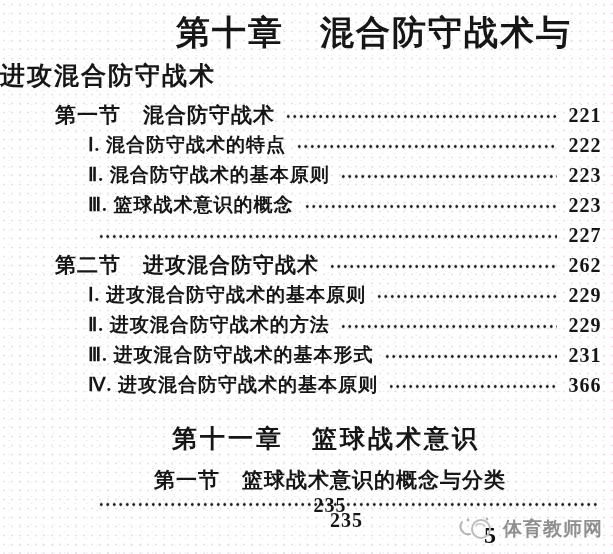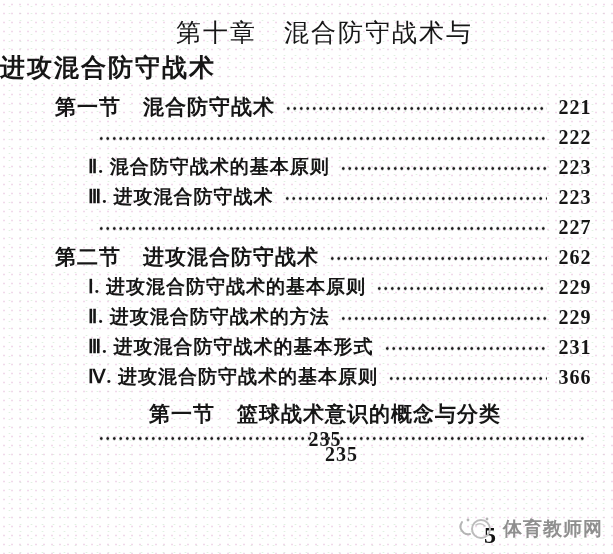--- a/index.html
+++ b/index.html
@@ -15,38 +15,38 @@
     background-color: #ffffff;
     
     background-image:
       radial-gradient(rgba(228,186,218,0.55) 0.8px, transparent 1.1px),
       radial-gradient(rgba(196,228,198,0.50) 0.8px, transparent 1.1px);
     background-size: 8px 9px, 11px 7px;
     background-position: 0 0, 4px 3px;
   }
   
   .ch10-line1 {
-    margin: 14px 0 0 176px;
-    font-size: 25px; font-weight: normal; letter-spacing: 2px;
+    margin: 14px 0 8px 176px;
+    font-size: 34px; font-weight: bold; letter-spacing: 2px;
     line-height: 36px; white-space: nowrap;
   }
   .ch10-line2 {
     font-size: 25px; font-weight: bold; letter-spacing: 2px;
     line-height: 34px; white-space: nowrap;
   }
   .ch11-title {
     margin: 22px 0 12px 172px;
     font-size: 25px; font-weight: bold; letter-spacing: 3px;
     line-height: 32px; white-space: nowrap;
   }
   
   .toc { margin-top: 8px; }
   .row {
     display: flex; align-items: center;
-    height: 30px; padding-right: 18px;
+    height: 30px; padding-right: 8px;
   }
   .toc2 .row { height: 33px; flex-direction: column; }
   .row.section {
     margin-left: 55px;
     font-family: "Liberation Sans", sans-serif;
     font-weight: bold; font-size: 21px;
   }
   .row.sub {
     margin-left: 88px;
     font-family: "Liberation Serif", serif;
@@ -89,30 +89,31 @@
   <div class="ch10-line1">第十章　混合防守战术与</div>
   <div class="ch10-line2">进攻混合防守战术</div>
 
   <div class="toc">
     <div class="row section">
       <span class="label">第一节　混合防守战术</span>
       <span class="leader"></span>
       <span class="pagenum">221</span>
     </div>
     <div class="row sub">
+      <span class="label">Ⅰ. 混合防守战术的特点</span>
       <span class="leader"></span>
       <span class="pagenum">222</span>
     </div>
     <div class="row sub">
       <span class="label">Ⅱ. 混合防守战术的基本原则</span>
       <span class="leader"></span>
       <span class="pagenum">223</span>
     </div>
     <div class="row sub">
-      <span class="label">Ⅲ. 进攻混合防守战术</span>
+      <span class="label">Ⅲ. 篮球战术意识的概念</span>
       <span class="leader"></span>
       <span class="pagenum">223</span>
     </div>
     <div class="row sub">
       <span class="leader"></span>
       <span class="pagenum">227</span>
     </div>
     <div class="row section">
       <span class="label">第二节　进攻混合防守战术</span>
       <span class="leader"></span>
@@ -133,20 +134,21 @@
       <span class="leader"></span>
       <span class="pagenum">231</span>
     </div>
     <div class="row sub">
       <span class="label">Ⅳ. 进攻混合防守战术的基本原则</span>
       <span class="leader"></span>
       <span class="pagenum">366</span>
     </div>
   </div>
 
+  <div class="ch11-title">第十一章　篮球战术意识</div>
 
   <div class="toc toc2">
     <div class="row section">
       <span class="label">第一节　篮球战术意识的概念与分类</span>
       <span class="leader"></span>
       <span class="pagenum">235</span>
     </div>
     <div class="row sub">
       <span class="leader"></span>
       <span class="pagenum">235</span>

